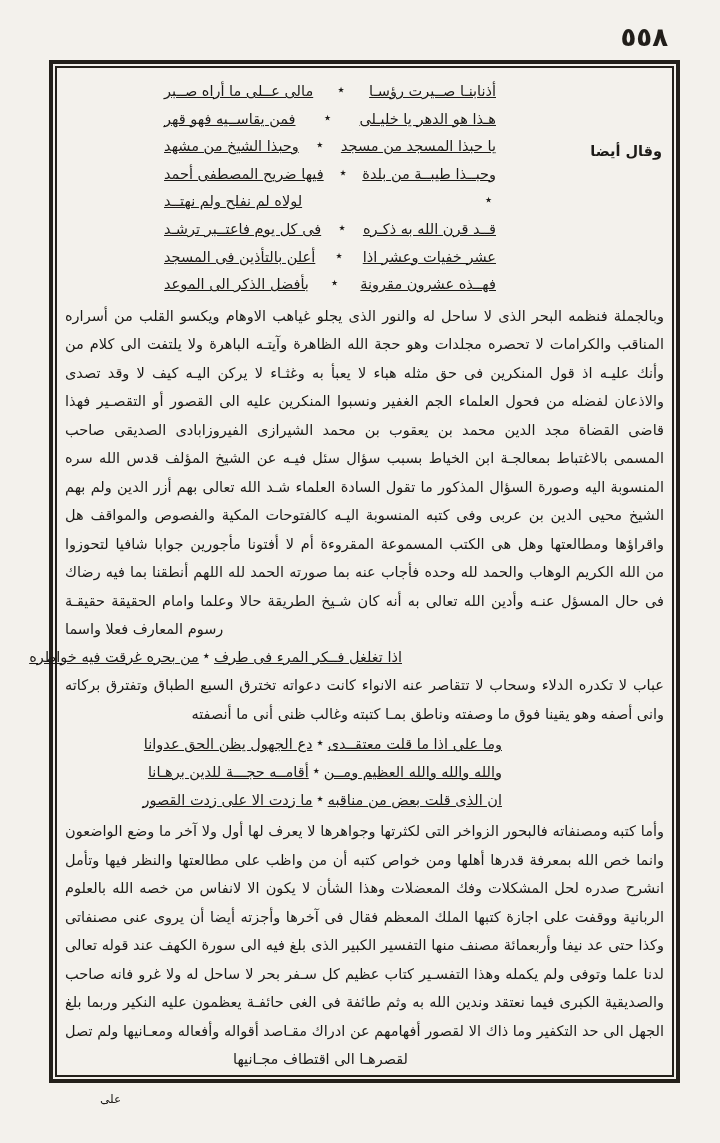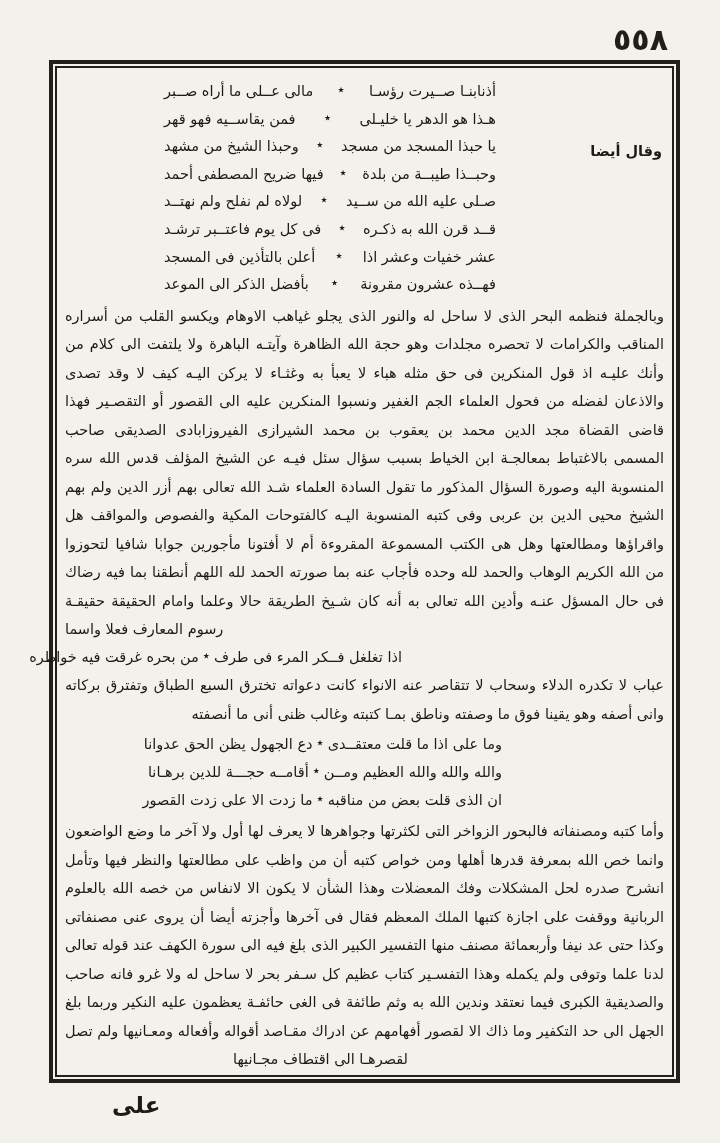--- a/index.html
+++ b/index.html
@@ -6,21 +6,21 @@
   html,body { width:720px; height:1143px; }
   body {
     position:relative;
     background:#f3f1ec;
     font-family:"DejaVu Sans", sans-serif;
     color:#1c1a17;
     overflow:hidden;
   }
   .page-number {
     position:absolute; top:22px; right:52px;
-    font-size:30px; font-weight:bold; letter-spacing:3px;
+    font-size:26px; font-weight:bold; letter-spacing:3px;
     color:#211e1a;
   }
   .frame-outer {
     position:absolute; left:49px; top:60px;
     width:631px; height:1023px;
     border:4px solid #23201b;
     background:#f3f1ec;
   }
   .frame-inner {
     position:absolute; inset:2px;
@@ -34,21 +34,21 @@
   }
   
   .poem { direction:rtl; }
   .poem-1 { width:332px; margin:2px 168px 0 0; }
   .poem-2 { width:316px; margin:0 262px 0 0; }
   .poem-3 { width:352px; margin:3px 162px 0 0; }
   .verse-row {
     display:flex; justify-content:space-between; align-items:baseline;
     height:27.6px; white-space:nowrap;
   }
-  .hemistich { font-size:14.5px; }
+  .hemistich { font-size:14.5px;text-decoration:underline; }
   .star { font-size:13px; padding:0 4px; position:relative; top:-2px; }
   
   .prose { margin-top:3px; }
   .prose-line {
     height:28.5px; line-height:28.5px;
     text-align:justify; text-align-last:justify;
     overflow:hidden; direction:rtl;
   }
   .prose-line.end-left {
     text-align:left; text-align-last:left;
@@ -58,22 +58,22 @@
   }
   .prose-line.indent-deep {
     text-align:right; text-align-last:right;
     padding-right:256px;
   }
   .margin-note {
     position:absolute; top:60px; right:2px;
     font-size:14.5px; font-weight:bold; white-space:nowrap;margin-left:40px;
   }
   .catchword {
-    position:absolute; left:112px; top:1092px;
-    font-size:23px; font-weight:bold;
+    position:absolute; left:100px; top:1092px;
+    font-size:12px; font-weight:normal;
   }
 </style>
 </head>
 <body>
 
 <div class="page-number">٥٥٨</div>
 
 <div class="frame-outer">
   <div class="frame-inner">
     <div class="content">
@@ -95,21 +95,20 @@
           <span class="hemistich">يا حبذا المسجد من مسجد</span>
           <span class="star">٭</span>
           <span class="hemistich">وحبذا الشيخ من مشهد</span>
         </div>
         <div class="verse-row">
           <span class="hemistich">وحبــذا طيبــة من بلدة</span>
           <span class="star">٭</span>
           <span class="hemistich">فيها ضريح المصطفى أحمد</span>
         </div>
         <div class="verse-row">
-          <span class="hemistich">صـلى عليه الله من ســيد</span>
           <span class="star">٭</span>
           <span class="hemistich">لولاه لم نفلح ولم نهتــد</span>
         </div>
         <div class="verse-row">
           <span class="hemistich">قــد قرن الله به ذكـره</span>
           <span class="star">٭</span>
           <span class="hemistich">فى كل يوم فاعتــبر ترشـد</span>
         </div>
         <div class="verse-row">
           <span class="hemistich">عشر خفيات وعشر اذا</span>

